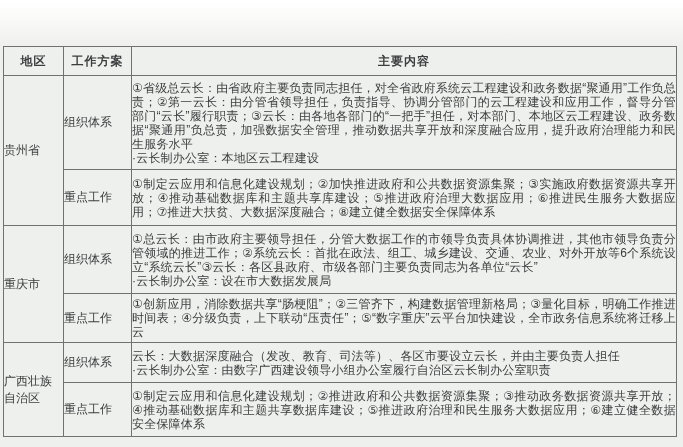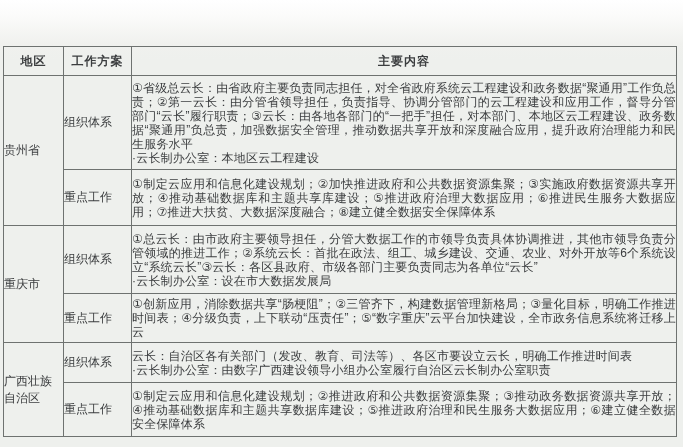--- a/index.html
+++ b/index.html
@@ -95,21 +95,21 @@
       <tr class="r4">
         <td class="plan">重点工作</td>
         <td class="content">
           <div>①创新应用，消除数据共享“肠梗阻”；②三管齐下，构建数据管理新格局；③量化目标，明确工作推进时间表；④分级负责，上下联动“压责任”；⑤“数字重庆”云平台加快建设，全市政务信息系统将迁移上云</div>
         </td>
       </tr>
       <tr class="r5">
         <td class="region" rowspan="2">广西壮族自治区</td>
         <td class="plan">组织体系</td>
         <td class="content">
-          <div>云长：自治区各有关部门（发改、教育、司法等）、各区市要设立云长，明确工作推进时间表</div>
+          <div>云长：大数据深度融合（发改、教育、司法等）、各区市要设立云长，并由主要负责人担任</div>
           <div>·云长制办公室：由数字广西建设领导小组办公室履行自治区云长制办公室职责</div>
         </td>
       </tr>
       <tr class="r6">
         <td class="plan">重点工作</td>
         <td class="content">
           <div>①制定云应用和信息化建设规划；②推进政府和公共数据资源集聚；③推动政务数据资源共享开放；④推动基础数据库和主题共享数据库建设；⑤推进政府治理和民生服务大数据应用；⑥建立健全数据安全保障体系</div>
         </td>
       </tr>
     </tbody>

